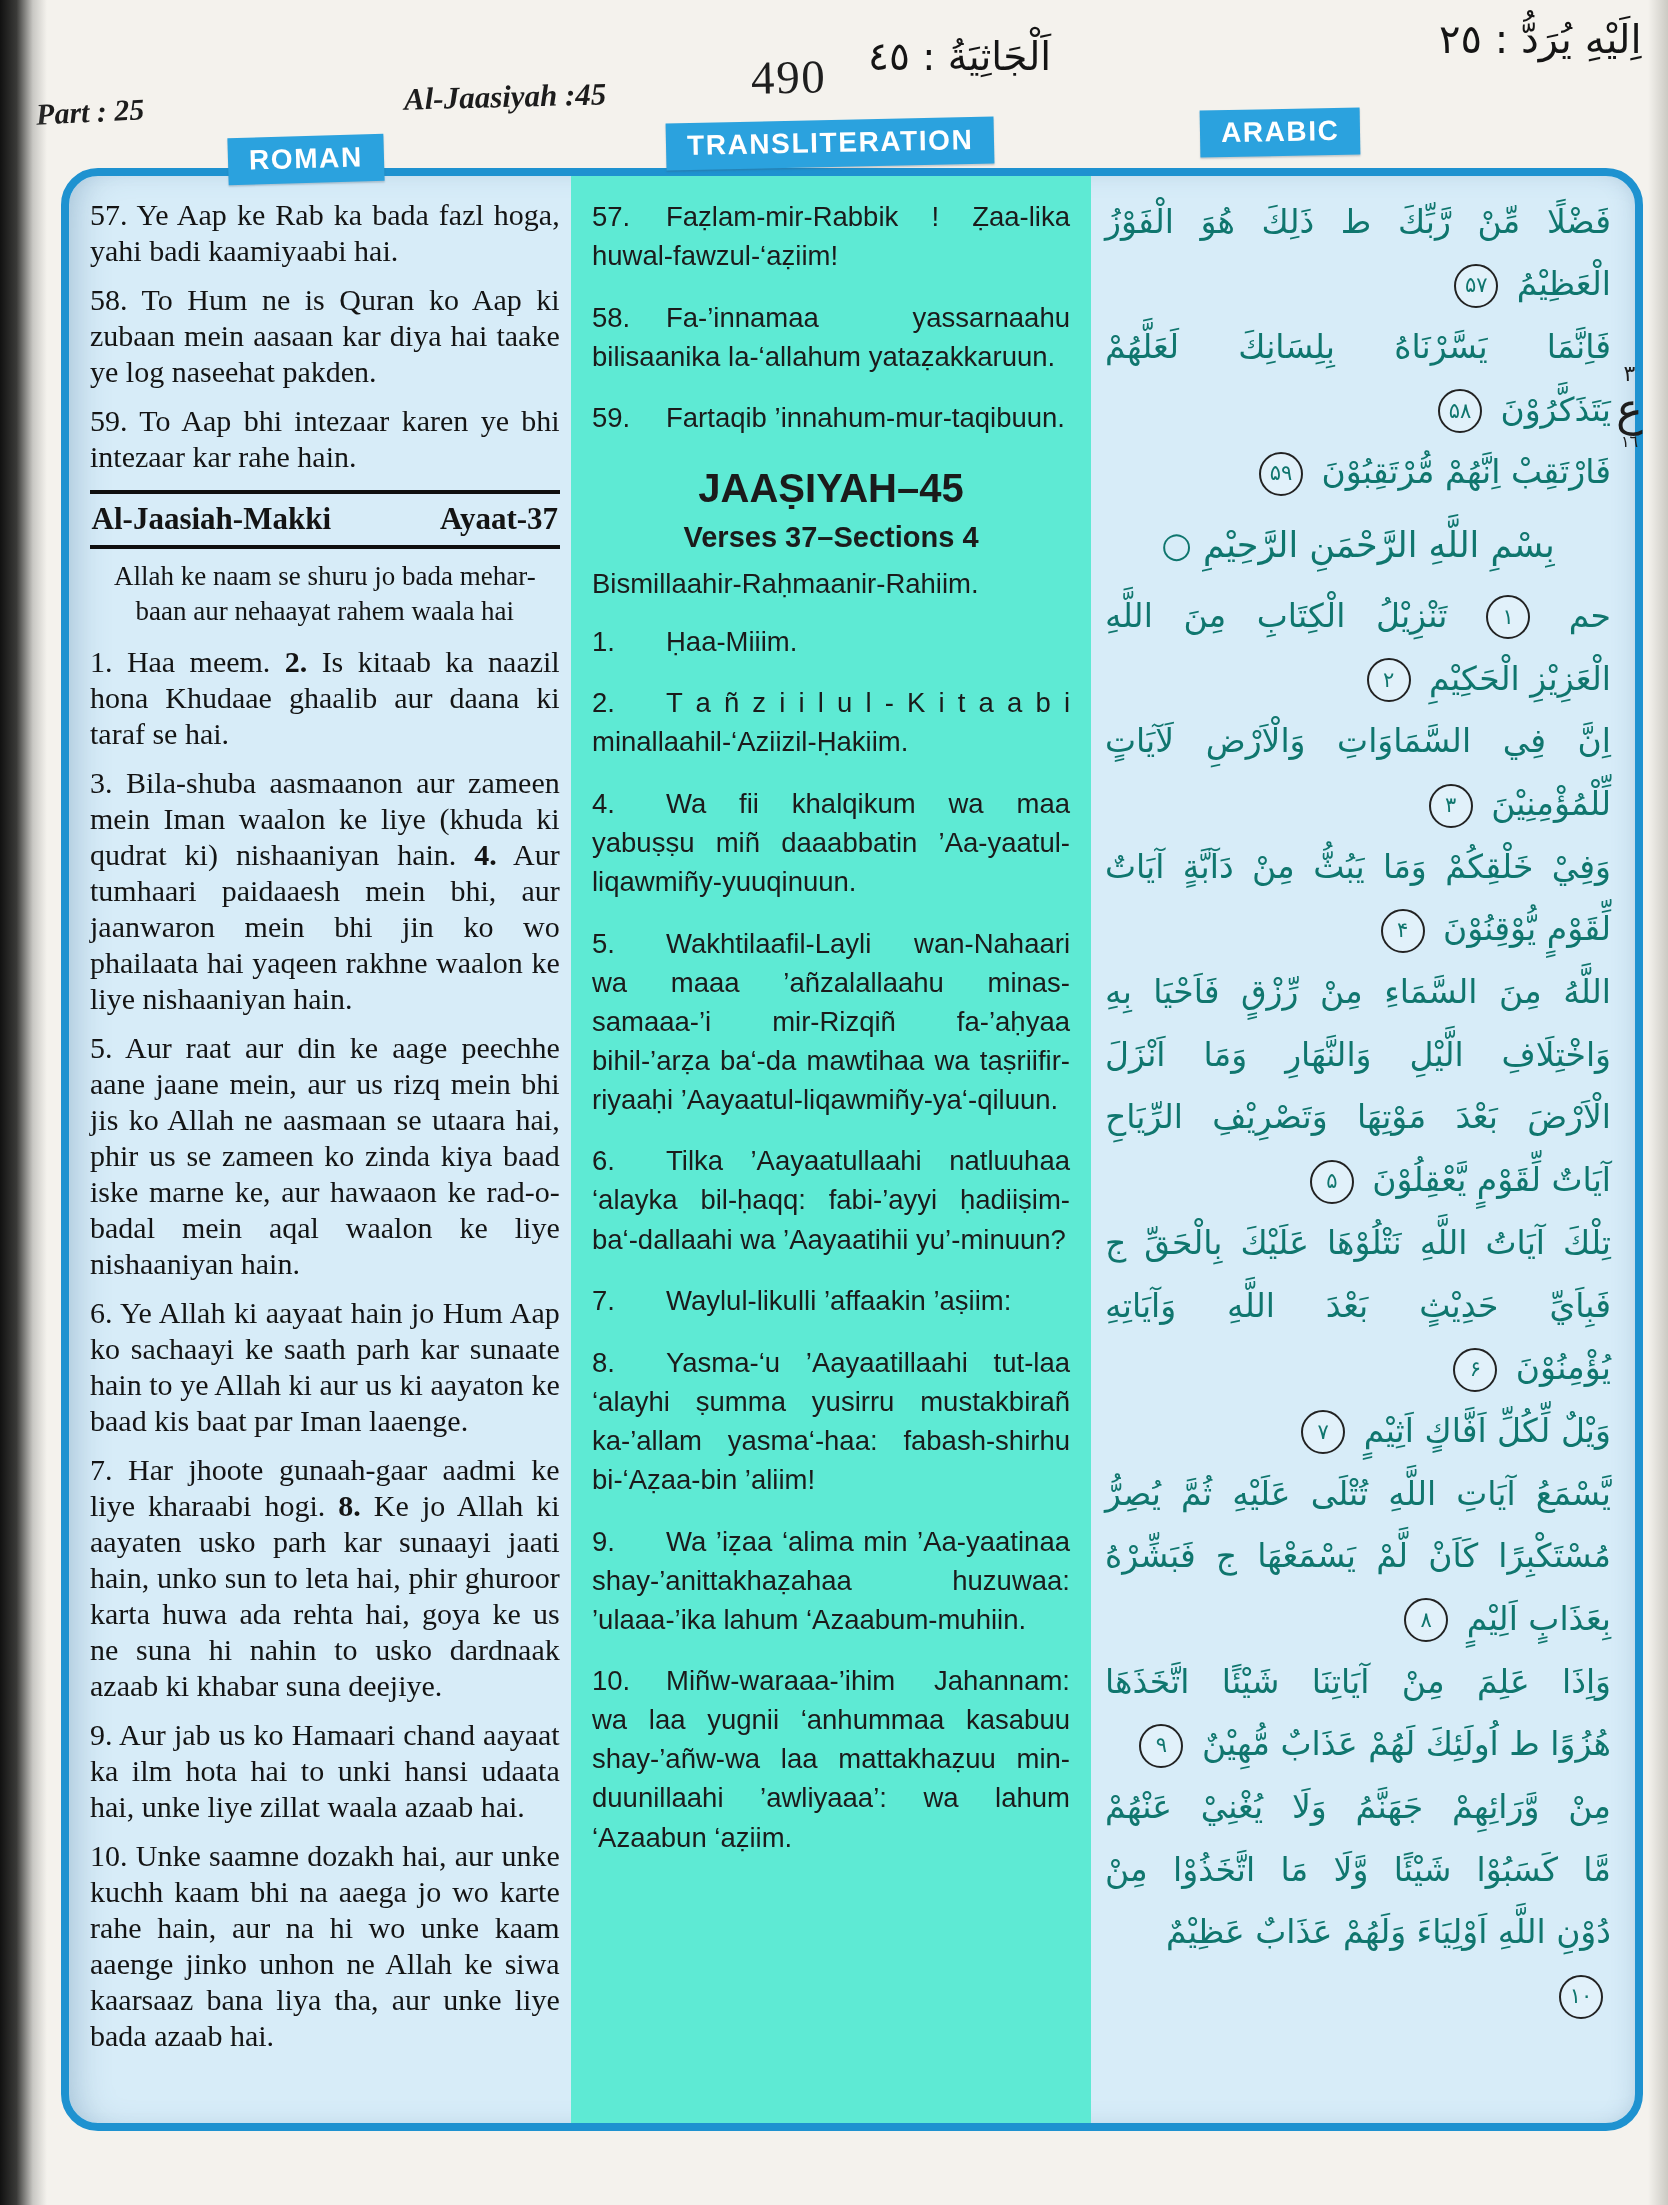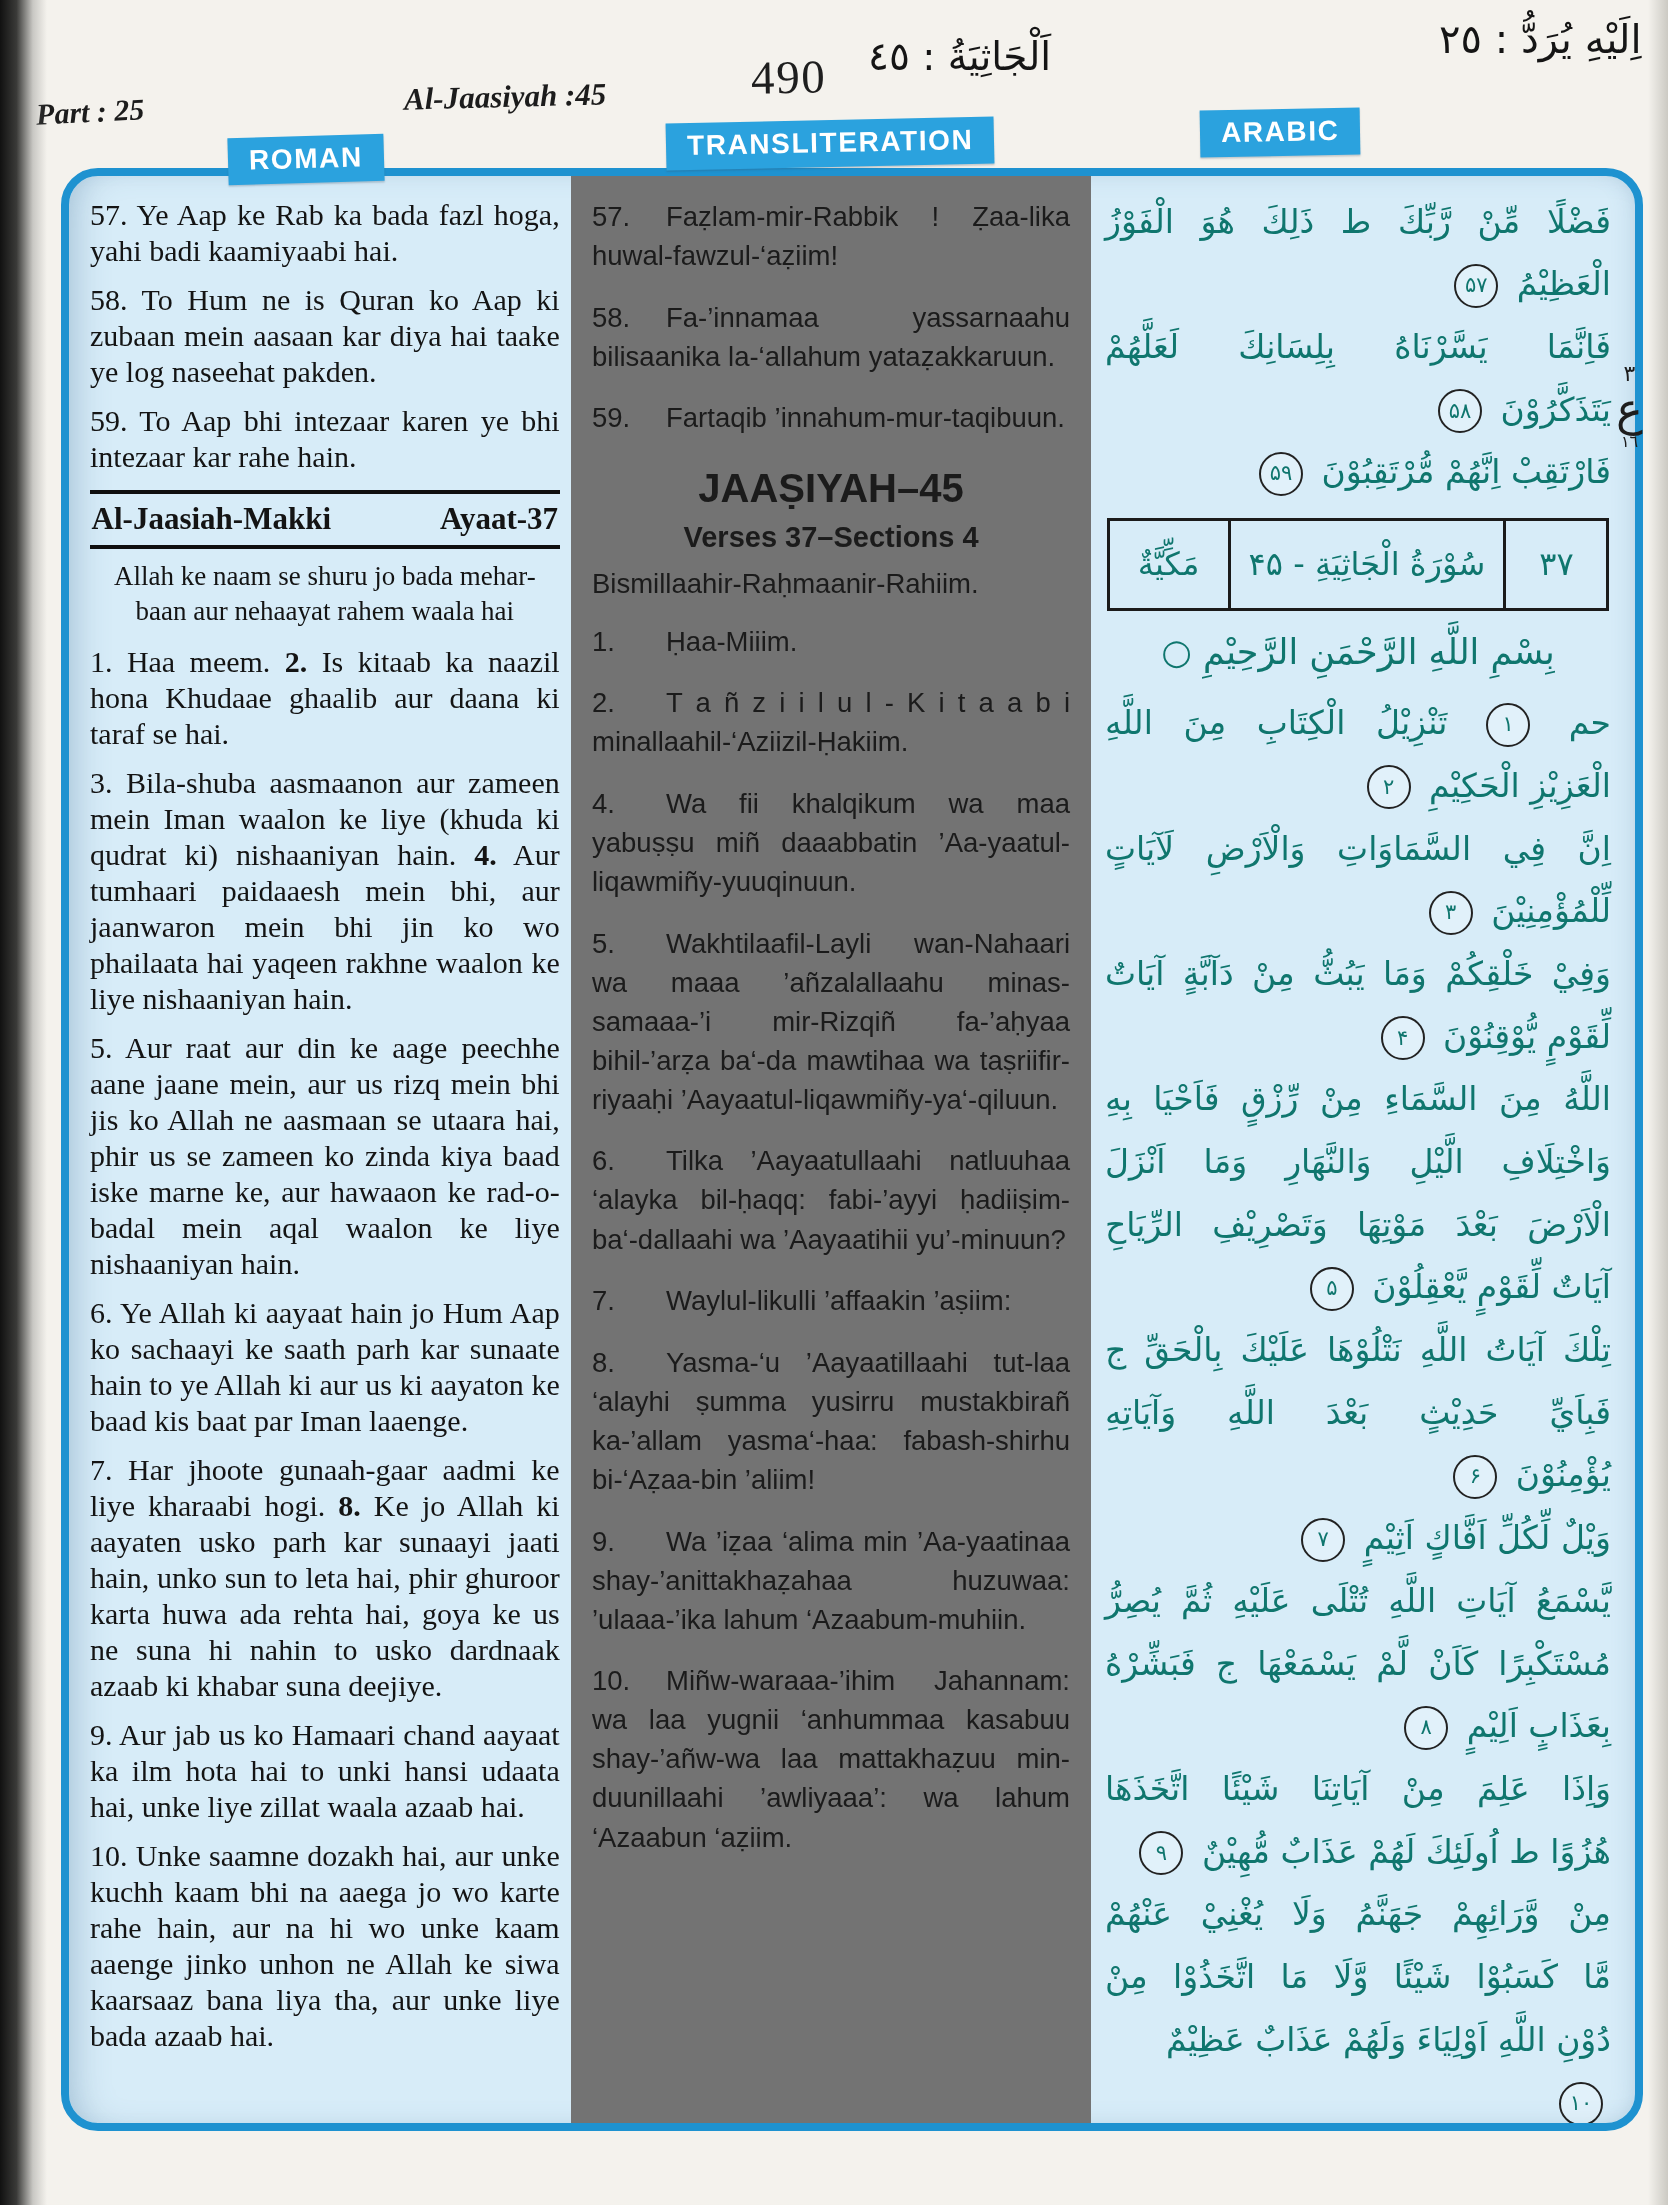--- a/index.html
+++ b/index.html
@@ -40,21 +40,21 @@
     font-family:"Liberation Serif","DejaVu Serif",serif;font-size:30px;line-height:1.2;}
   .col-roman p.rp{margin:0 0 13px;text-align:justify;}
   .col-roman b.inb{font-weight:bold;}
   .sec-head{display:flex;justify-content:space-between;align-items:baseline;
     font-weight:bold;font-size:31px;border-top:4px solid #0f0f0f;border-bottom:4px solid #0f0f0f;
     padding:6.5px 1.6px 8px;margin:14.5px 0 9.7px;}
   .intro{text-align:center;font-size:27px;line-height:1.3;margin:3.2px 3.2px 14.5px;}
 
   
   .col-mid{position:absolute;left:502px;top:0;bottom:0;width:520px;box-sizing:border-box;
-    background:#737373;padding:21px 21px 8px;color:#1b1b1b;
+    background:#5eead4;padding:21px 21px 8px;color:#1b1b1b;
     font-family:"Liberation Sans","DejaVu Sans",sans-serif;font-size:27.5px;line-height:1.42;}
   .col-mid p.tv{margin:0 0 22.6px;text-align:justify;}
   .col-mid .vnum{display:inline-block;min-width:74px;}
   .mid-h1{text-align:center;font-weight:bold;font-size:40px;margin:3.2px 0 0;}
   .mid-h2{text-align:center;font-weight:bold;font-size:29px;margin:0 0 6.5px;}
   .bism-t{margin:0 0 18px;text-align:justify;}
 
   
   .col-arabic{position:absolute;left:1023px;right:0;top:0;bottom:0;box-sizing:border-box;
     padding:14.5px 24px 8px 13px;direction:rtl;color:#0f766e;
@@ -215,25 +215,20 @@
           
         </div>
 
         <div class="aline short">
           <span>فَارْتَقِبْ اِنَّهُمْ مُّرْتَقِبُوْنَ</span>
           <span class="vc">۵۹</span>
           
         </div>
       </div>
 
-    <div class="sbox">
-      <div class="sb-c sb-makki">مَكِّيَّةٌ</div>
-      <div class="sb-c sb-name">۴۵ - سُوْرَةُ الْجَاثِيَةِ</div>
-      <div class="sb-c sb-count">۳۷</div>
-    </div>
 
     <div class="bism-a">بِسْمِ اللَّهِ الرَّحْمَنِ الرَّحِيْمِ ○</div>
 
     <div>
 
         <div class="aline">
           <span>حم</span>
           <span class="vc">۱</span>
           <span>تَنْزِيْلُ الْكِتَابِ مِنَ اللَّهِ</span>
         </div>

